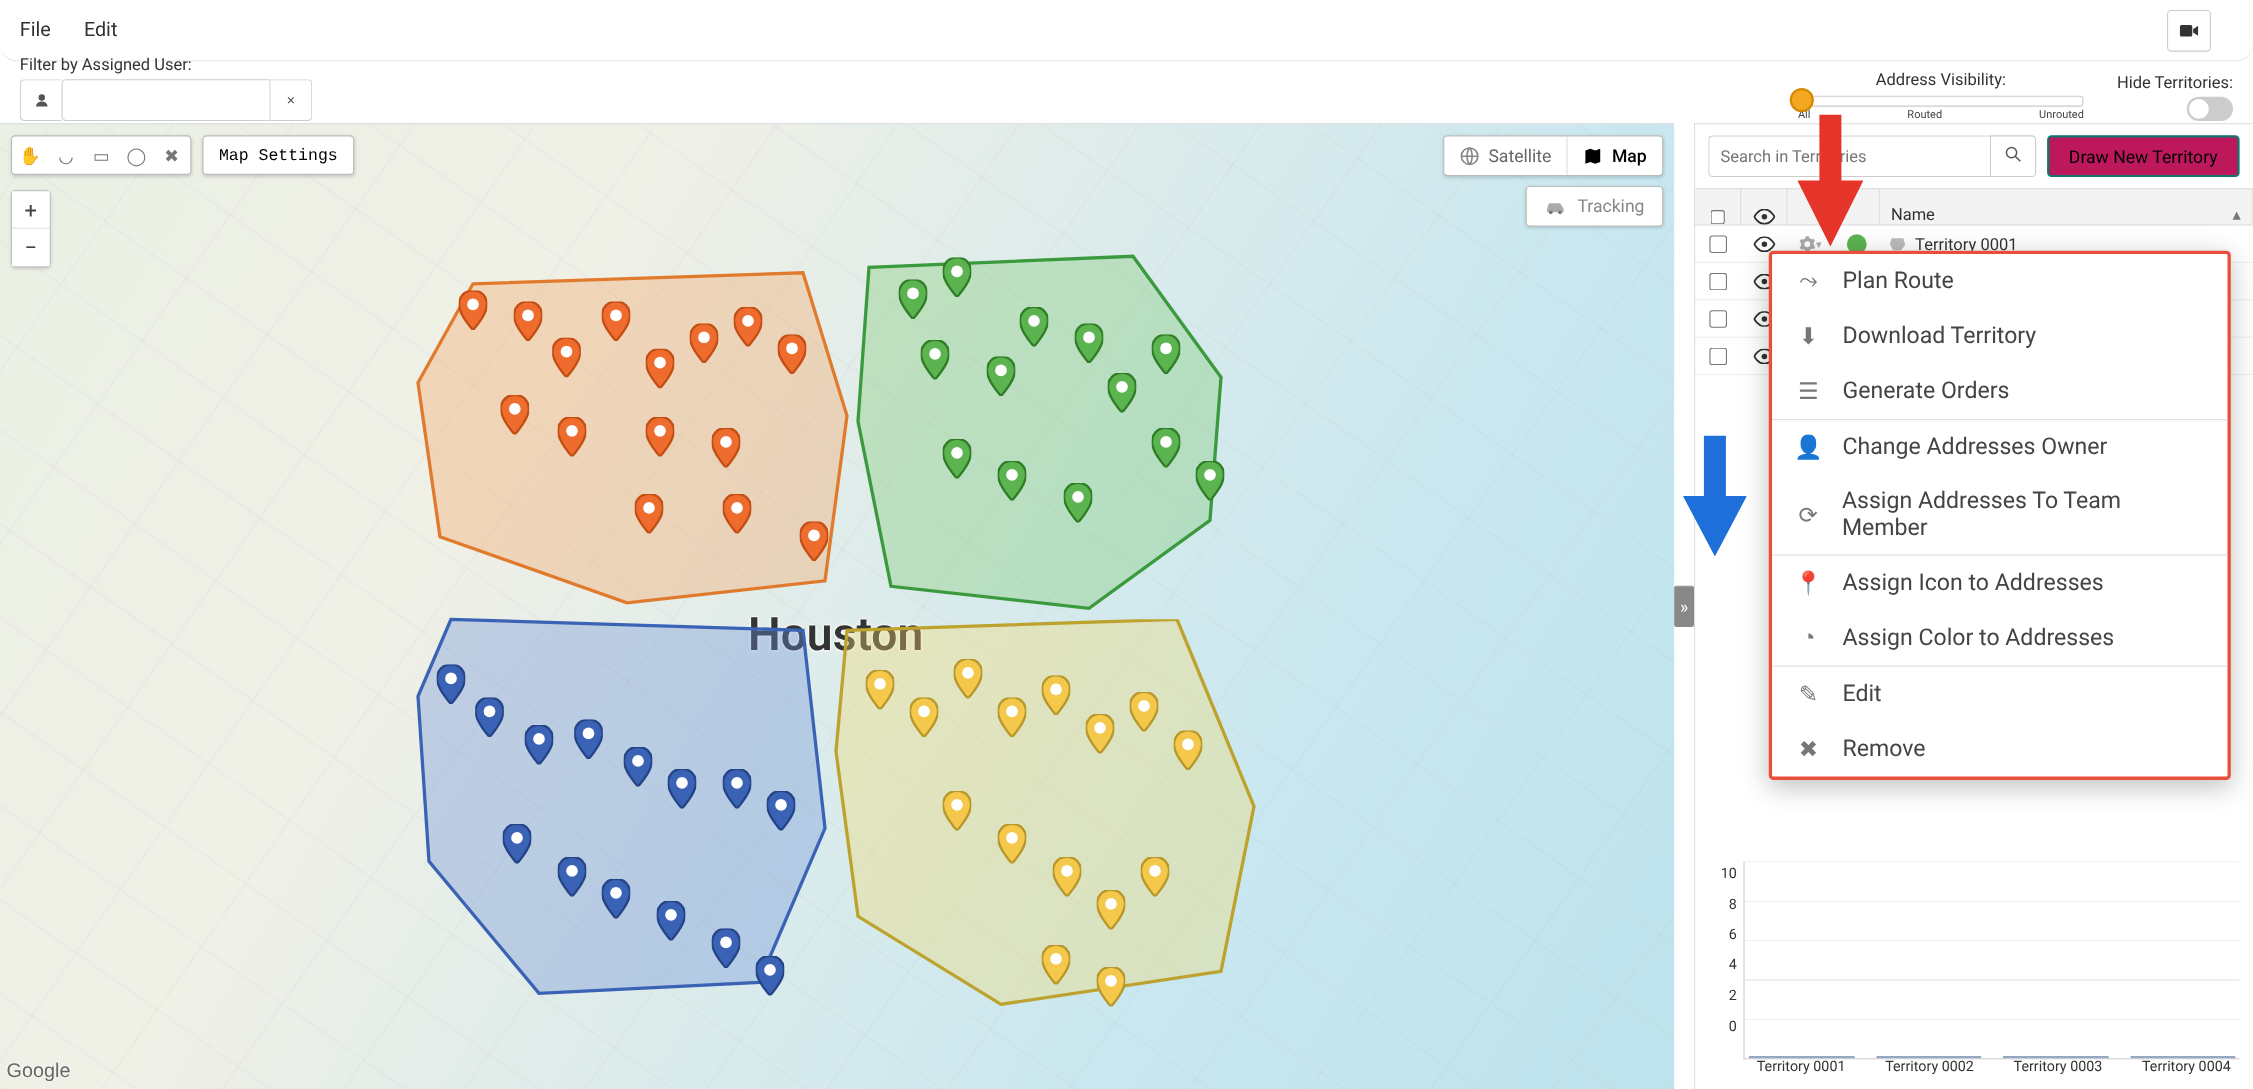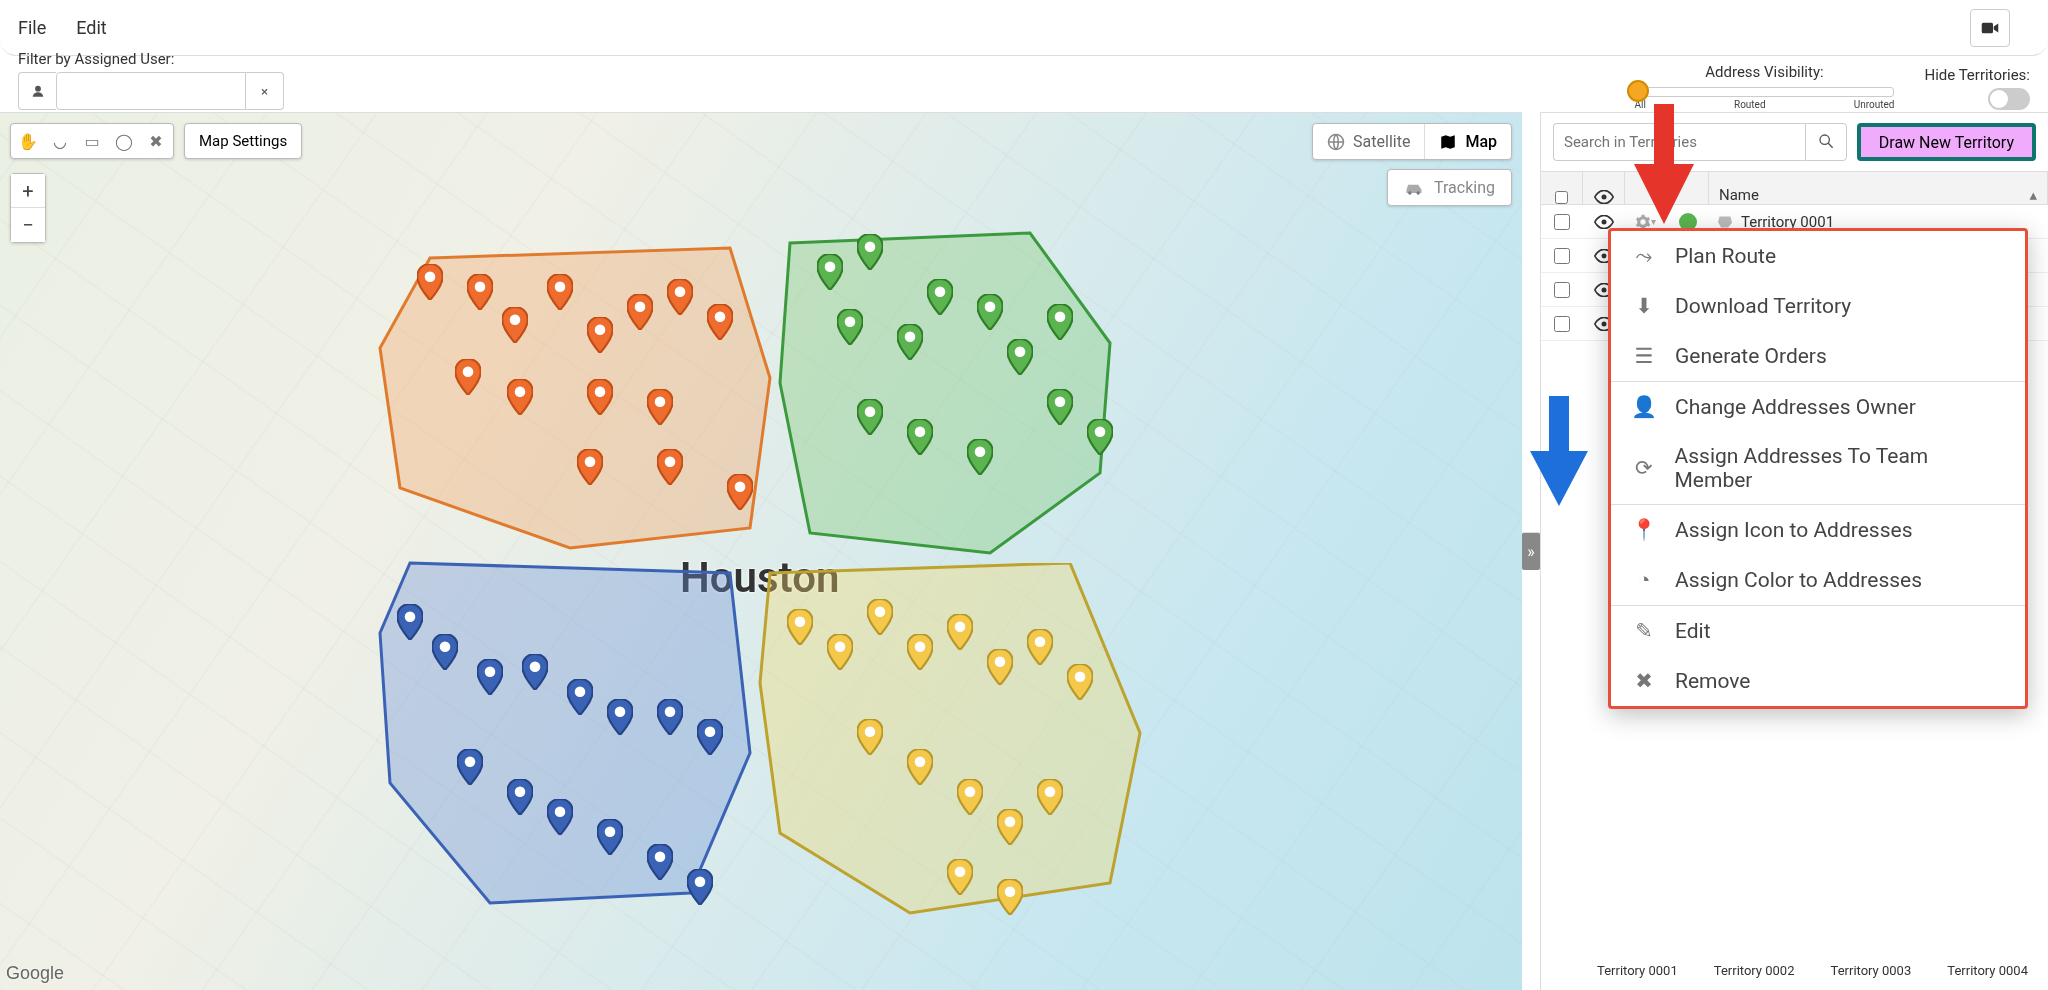--- a/index.html
+++ b/index.html
@@ -59,41 +59,41 @@
 .pin .body{stroke-width:2;}
 .pin-orange .body{fill:#ef6c2f;stroke:#c24e14;} .pin-orange .dot{fill:#fff;}
 .pin-green  .body{fill:#5bb450;stroke:#2f7d27;} .pin-green  .dot{fill:#fff;}
 .pin-blue   .body{fill:#3b63b5;stroke:#254487;} .pin-blue   .dot{fill:#fff;}
 .pin-yellow .body{fill:#f3c84b;stroke:#b8972a;} .pin-yellow .dot{fill:#fff;}
 
 
 .map-toolbar{position:absolute;top:10px;left:10px;display:flex;gap:10px;}
 .toolbox{background:#fff;border:1px solid #bbb;border-radius:4px;display:flex;align-items:center;padding:4px;gap:6px;box-shadow:0 1px 3px rgba(0,0,0,.15);}
 .toolbox .icon-btn{width:26px;height:26px;display:flex;align-items:center;justify-content:center;color:#777;cursor:pointer;}
-.map-settings-btn{background:#fff;border:1px solid #bbb;border-radius:4px;padding:6px 14px;font-size:15px;cursor:pointer;box-shadow:0 1px 3px rgba(0,0,0,.15);}
+.map-settings-btn{background:#fff;border:1px solid #bbb;border-radius:4px;padding:6px 14px;font-size:15px;cursor:pointer;box-shadow:0 1px 3px rgba(0,0,0,.15);font-family:Liberation Mono, monospace;}
 .zoom-ctrl{position:absolute;top:60px;left:10px;width:36px;background:#fff;border:1px solid #bbb;border-radius:4px;box-shadow:0 1px 3px rgba(0,0,0,.15);display:flex;flex-direction:column;}
 .zoom-ctrl button{height:34px;border:none;background:#fff;font-size:20px;color:#444;cursor:pointer;}
 .zoom-ctrl button:first-child{border-bottom:1px solid #ddd;}
 
 .map-type{position:absolute;top:10px;right:10px;background:#fff;border:1px solid #bbb;border-radius:4px;display:flex;box-shadow:0 1px 3px rgba(0,0,0,.15);}
 .map-type .mt{padding:8px 14px;display:flex;align-items:center;gap:8px;font-size:16px;cursor:pointer;}
 .map-type .mt:first-child{border-right:1px solid #ddd;color:#666;}
 .map-type .mt:last-child{color:#000;font-weight:500;}
 .tracking-btn{position:absolute;top:56px;right:10px;background:#fff;border:1px solid #bbb;border-radius:4px;padding:8px 16px;display:flex;align-items:center;gap:10px;color:#888;box-shadow:0 1px 3px rgba(0,0,0,.15);cursor:pointer;}
 
 
 .divider{width:18px;background:#888;display:flex;align-items:center;justify-content:center;color:#fff;border-top:1px solid #ddd;position:relative;height:38px;align-self:center;border-radius:2px;}
 
 
 .right-panel{width:508px;border-left:1px solid #ddd;border-top:1px solid #ddd;display:flex;flex-direction:column;position:relative;background:#fff;}
 .rp-top{display:flex;gap:10px;padding:10px 12px;}
 .rp-search{flex:1;display:flex;}
 .rp-search input{flex:1;height:38px;border:1px solid #ccc;border-right:none;border-radius:4px 0 0 4px;padding:0 10px;font-size:15px;}
 .rp-search button{width:42px;border:1px solid #ccc;background:#fff;border-radius:0 4px 4px 0;cursor:pointer;}
-.btn-draw{background:#f0abfc;border:4px solid #0f766e;border-radius:4px;padding:0 18px;font-size:16px;cursor:pointer;text-align:right;}
+.btn-draw{background:#be185d;border:2px solid #0f766e;border-radius:4px;padding:0 18px;font-size:16px;cursor:pointer;text-align:right;}
 .tbl-header{height:34px;background:#f3f3f3;border-top:1px solid #ddd;border-bottom:1px solid #ddd;display:flex;align-items:center;}
 .th-cell{border-right:1px solid #ddd;height:100%;display:flex;align-items:flex-end;justify-content:center;}
 .th-check{width:42px;}
 .th-eye{width:42px;}
 .th-gear{width:42px;}
 .th-color{width:42px;}
 .th-name{flex:1;justify-content:flex-start;padding-left:10px;font-size:15px;color:#333;position:relative;}
 .th-sort{position:absolute;right:10px;color:#777;}
 .tbl-body{flex:1;overflow:hidden;}
 .row{height:34px;display:flex;align-items:center;border-bottom:1px solid #eee;}
@@ -609,20 +609,44 @@
               <svg width="16" height="14" viewBox="0 0 20 18" fill="#bbb">
                 <path d="M3 2 L17 2 L19 10 L14 16 L5 16 L1 9 Z"></path>
               </svg>
               <span>Territory 0004</span>
             </div>
           </div>
         </div>
 
 
     <div class="chart-area">
+      <div class="chart">
+        <div class="yaxis" id="yaxis">
+              <span>10</span>
+              <span>8</span>
+              <span>6</span>
+              <span>4</span>
+              <span>2</span>
+              <span>0</span>
+            </div>
+        <div class="bars" id="bars">
+              <div class="bar-wrap">
+                <div class="bar" style="height: 100%;"></div>
+              </div>
+              <div class="bar-wrap">
+                <div class="bar" style="height: 100%;"></div>
+              </div>
+              <div class="bar-wrap">
+                <div class="bar" style="height: 100%;"></div>
+              </div>
+              <div class="bar-wrap">
+                <div class="bar" style="height: 100%;"></div>
+              </div>
+            </div>
+      </div>
       <div class="xlabels" id="xlabels">
             <span>Territory 0001</span>
             <span>Territory 0002</span>
             <span>Territory 0003</span>
             <span>Territory 0004</span>
           </div>
     </div>
   </div>
 </div>
 

